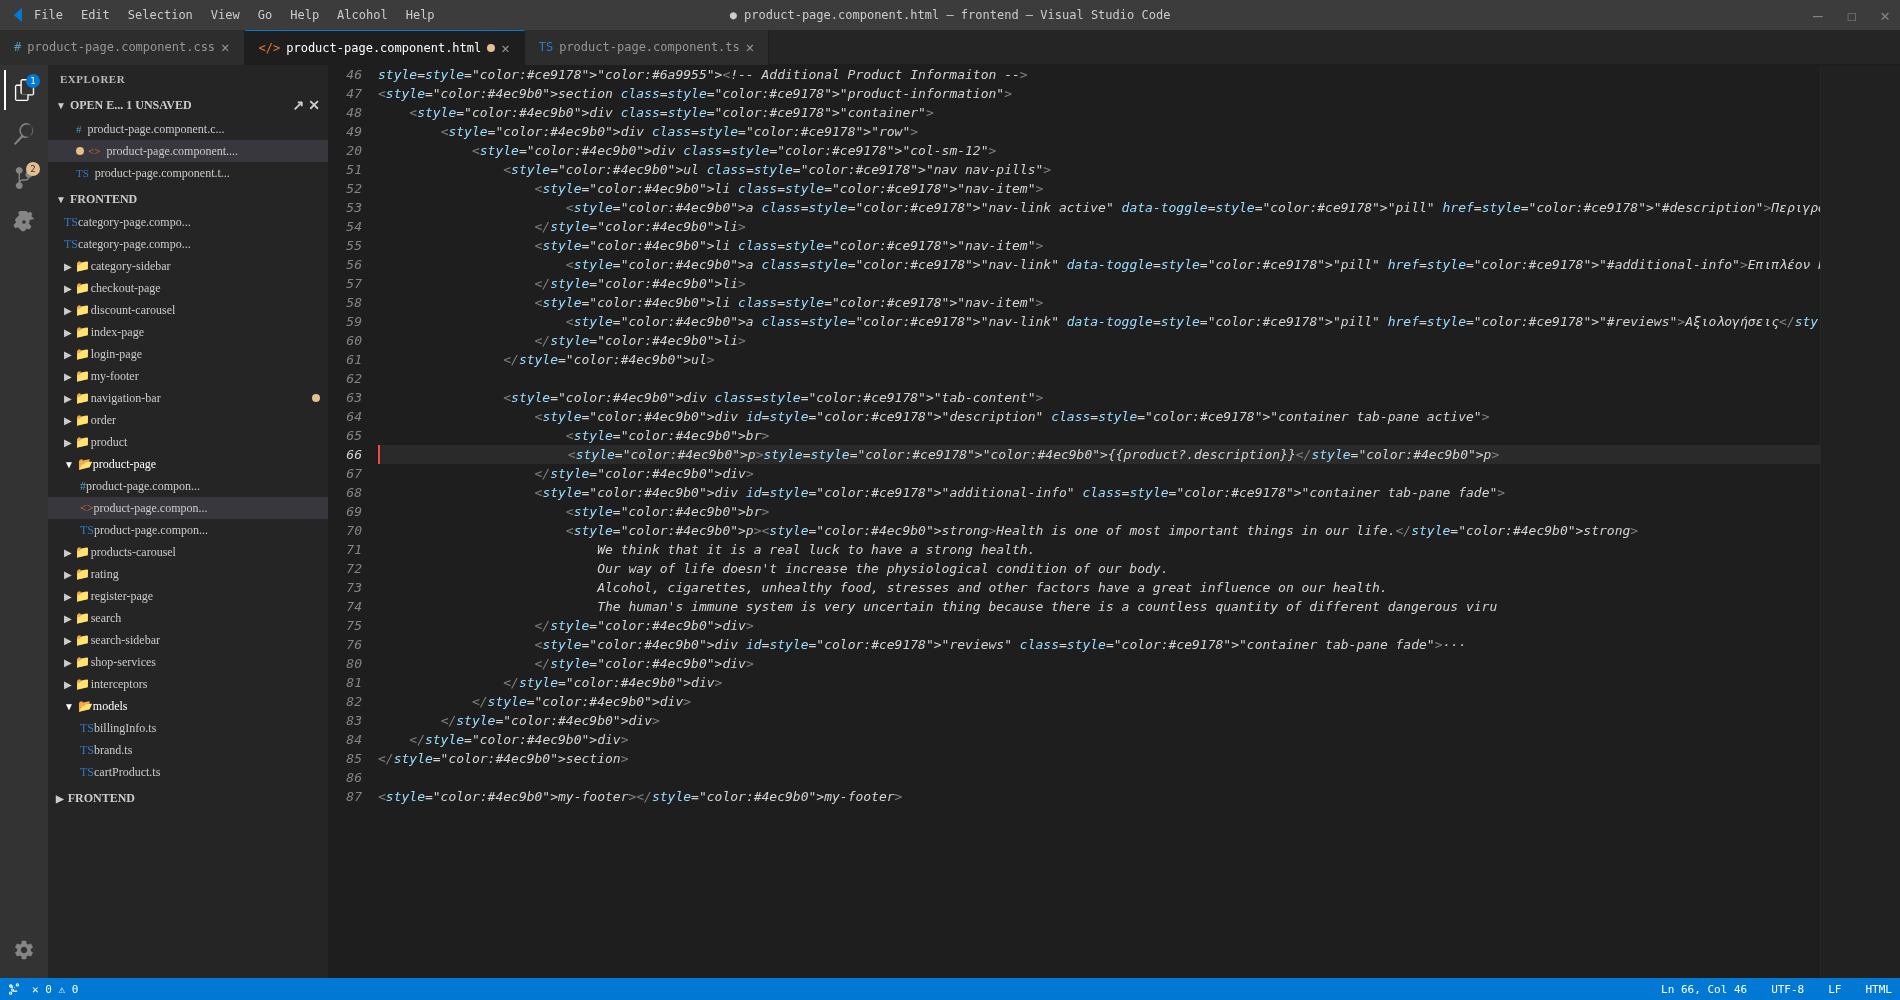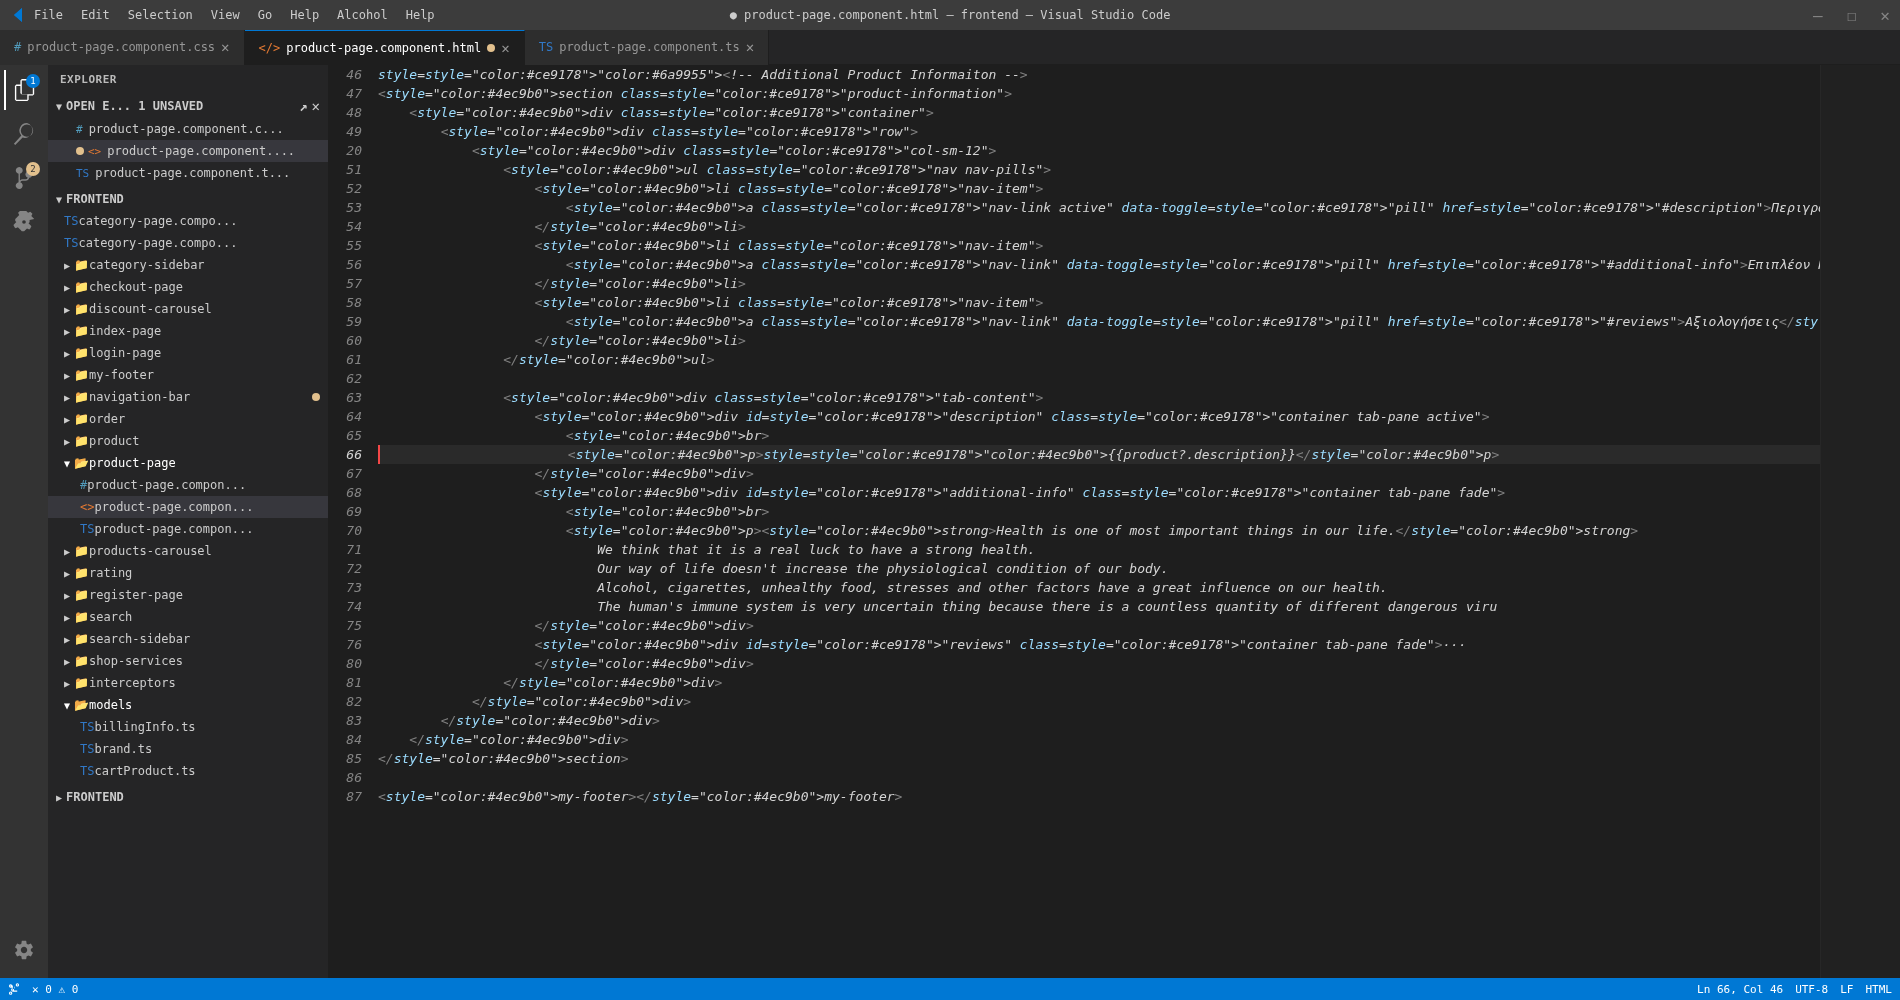--- a/index.html
+++ b/index.html
@@ -125,20 +125,21 @@
 
     
     .sidebar {
       width: 280px;
       background: #252526;
       display: flex;
       flex-direction: column;
       flex-shrink: 0;
       overflow-y: auto;
       font-size: 12px;
+      font-family: Liberation Serif, serif;
     }
     .sidebar-header {
       padding: 8px 12px;
       font-size: 11px;
       font-weight: bold;
       color: #bbbbbb;
       text-transform: uppercase;
       letter-spacing: 0.5px;
     }
     .sidebar-section-header {
@@ -229,21 +230,21 @@
       height: 22px;
       background: #0078d4;
       display: flex;
       align-items: center;
       padding: 0 8px;
       font-size: 11px;
       color: white;
       flex-shrink: 0;
     }
     .status-left { display: flex; gap: 12px; }
-    .status-right { margin-left: auto; display: flex; gap: 12px; }
+    .status-right { margin-left: auto; display: flex; gap: 24px; }
 
     
     ::-webkit-scrollbar { width: 8px; height: 8px; }
     ::-webkit-scrollbar-track { background: #1e1e1e; }
     ::-webkit-scrollbar-thumb { background: #424242; }
   </style>
 </head>
 <body>
 
 <div class="title-bar">

